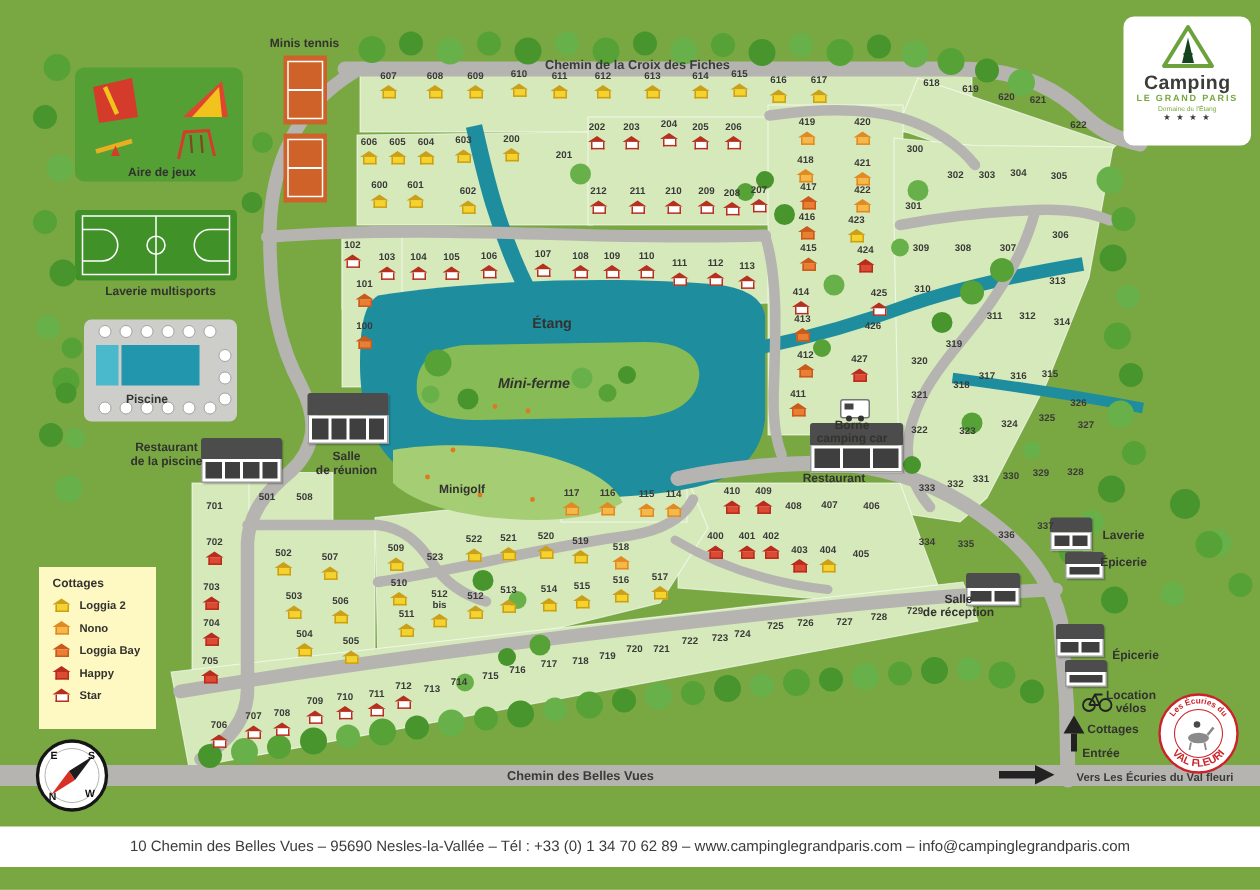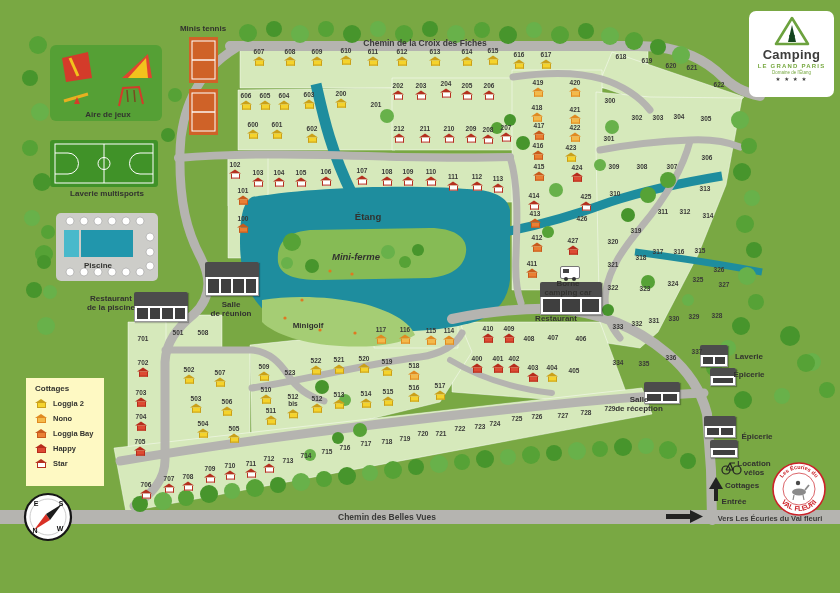--- a/index.html
+++ b/index.html
@@ -1373,13 +1373,16 @@
     <line x1="32" y1="34" x2="33" y2="39" stroke="#8a8a8a" stroke-width="1.2"></line>
     <circle cx="27" cy="22" r="2.2" fill="#4a4a4a"></circle>
     <text font-family="Liberation Sans, sans-serif" font-size="5.5" font-weight="bold" fill="#cc2229">
       <textPath href="#vfTop" startOffset="50%" text-anchor="middle">Les Écuries du</textPath>
     </text>
     <text font-family="Liberation Sans, sans-serif" font-size="7" font-weight="bold" fill="#cc2229">
       <textPath href="#vfBot" startOffset="50%" text-anchor="middle">VAL FLEURI</textPath>
     </text>
   </svg>
 
+  <div class="footer">
+    <span>10 Chemin des Belles Vues – 95690 Nesles-la-Vallée – Tél : +33 (0) 1 34 70 62 89 – www.campinglegrandparis.com –  info@campinglegrandparis.com</span>
+  </div>
 </div>
 
 </body></html>

